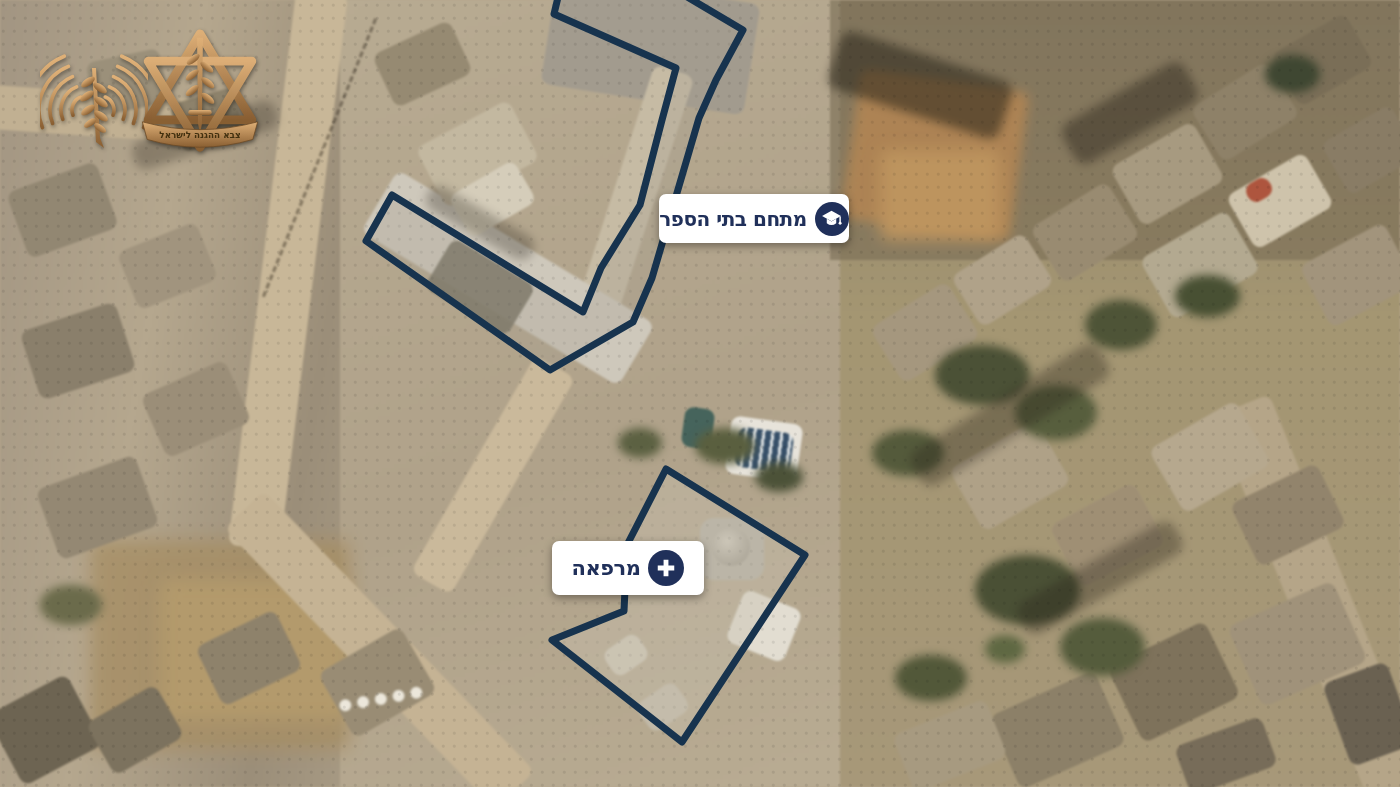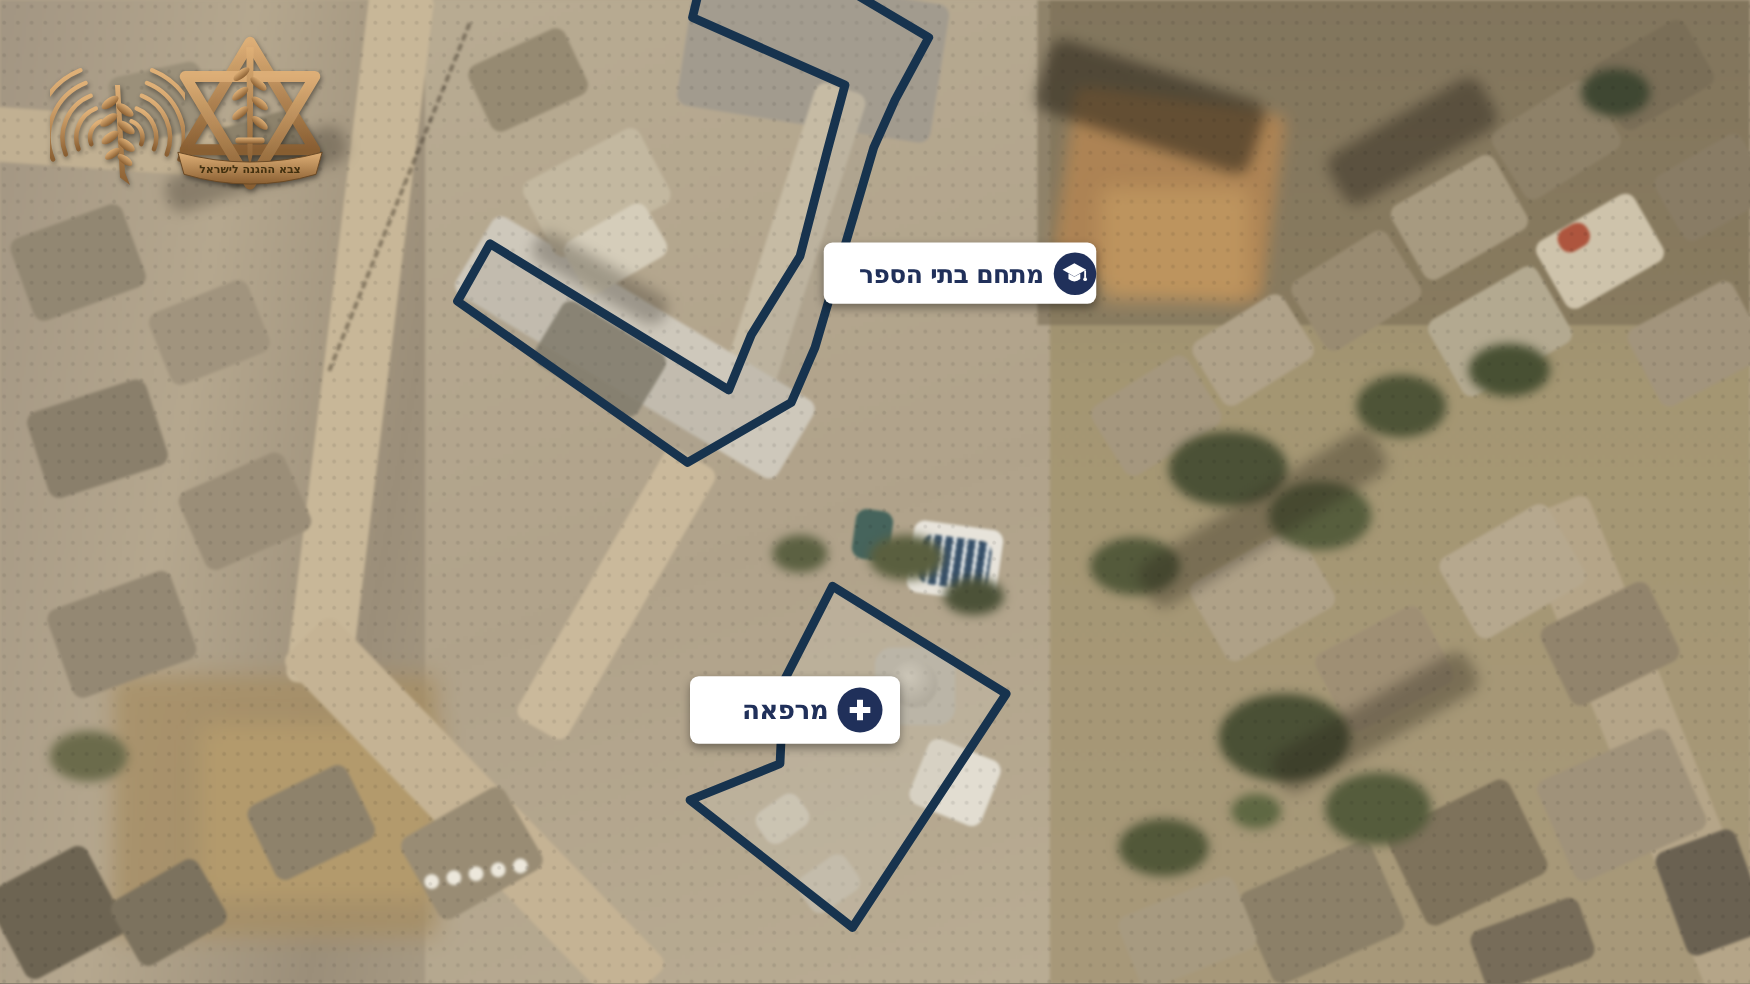--- a/index.html
+++ b/index.html
@@ -8,26 +8,26 @@
   #terrain{position:absolute;inset:0;filter:blur(1.1px) saturate(.92);}
   .p{position:absolute;border-radius:9px;}
   .g{position:absolute;border-radius:50%;filter:blur(4px);}
   .sh{position:absolute;border-radius:12px;filter:blur(5px);}
   #grain{position:absolute;inset:0;opacity:.16;mix-blend-mode:multiply;pointer-events:none;
     background-image:radial-gradient(circle at 30% 40%, rgba(0,0,0,.5) 1px, transparent 2px),
                      radial-gradient(circle at 70% 60%, rgba(255,255,255,.65) 1px, transparent 2px);
     background-size:11px 13px,17px 19px;}
   #overlay-svg{position:absolute;left:0;top:0;pointer-events:none;}
   .map-label{position:absolute;display:flex;flex-direction:row;align-items:center;justify-content:center;
-    gap:8px;background:#ffffff;border-radius:7px;box-shadow:0 3px 8px rgba(0,0,0,.38);direction:rtl;padding-left:28px;}
+    gap:8px;background:#ffffff;border-radius:7px;box-shadow:0 3px 8px rgba(0,0,0,.38);direction:rtl;}
   .map-label .txt{font-weight:bold;color:#20305a;white-space:nowrap;letter-spacing:-0.5px;}
   .icon-circle{border-radius:50%;background:#20305a;display:flex;align-items:center;justify-content:center;flex:0 0 auto;}
   #school-label{left:659px;top:194px;width:190px;height:49px;}
   #school-label .txt{font-size:20px;}
-  #clinic-label{left:552px;top:541px;width:140px;height:54px;}
+  #clinic-label{left:552px;top:541px;width:152px;height:54px;}
   #clinic-label .txt{font-size:21px;}
   .logo{position:absolute;filter:drop-shadow(1px 2px 2px rgba(0,0,0,.45));}
 </style>
 </head>
 <body>
 
 <div id="stage">
 
   <div id="terrain">
 

